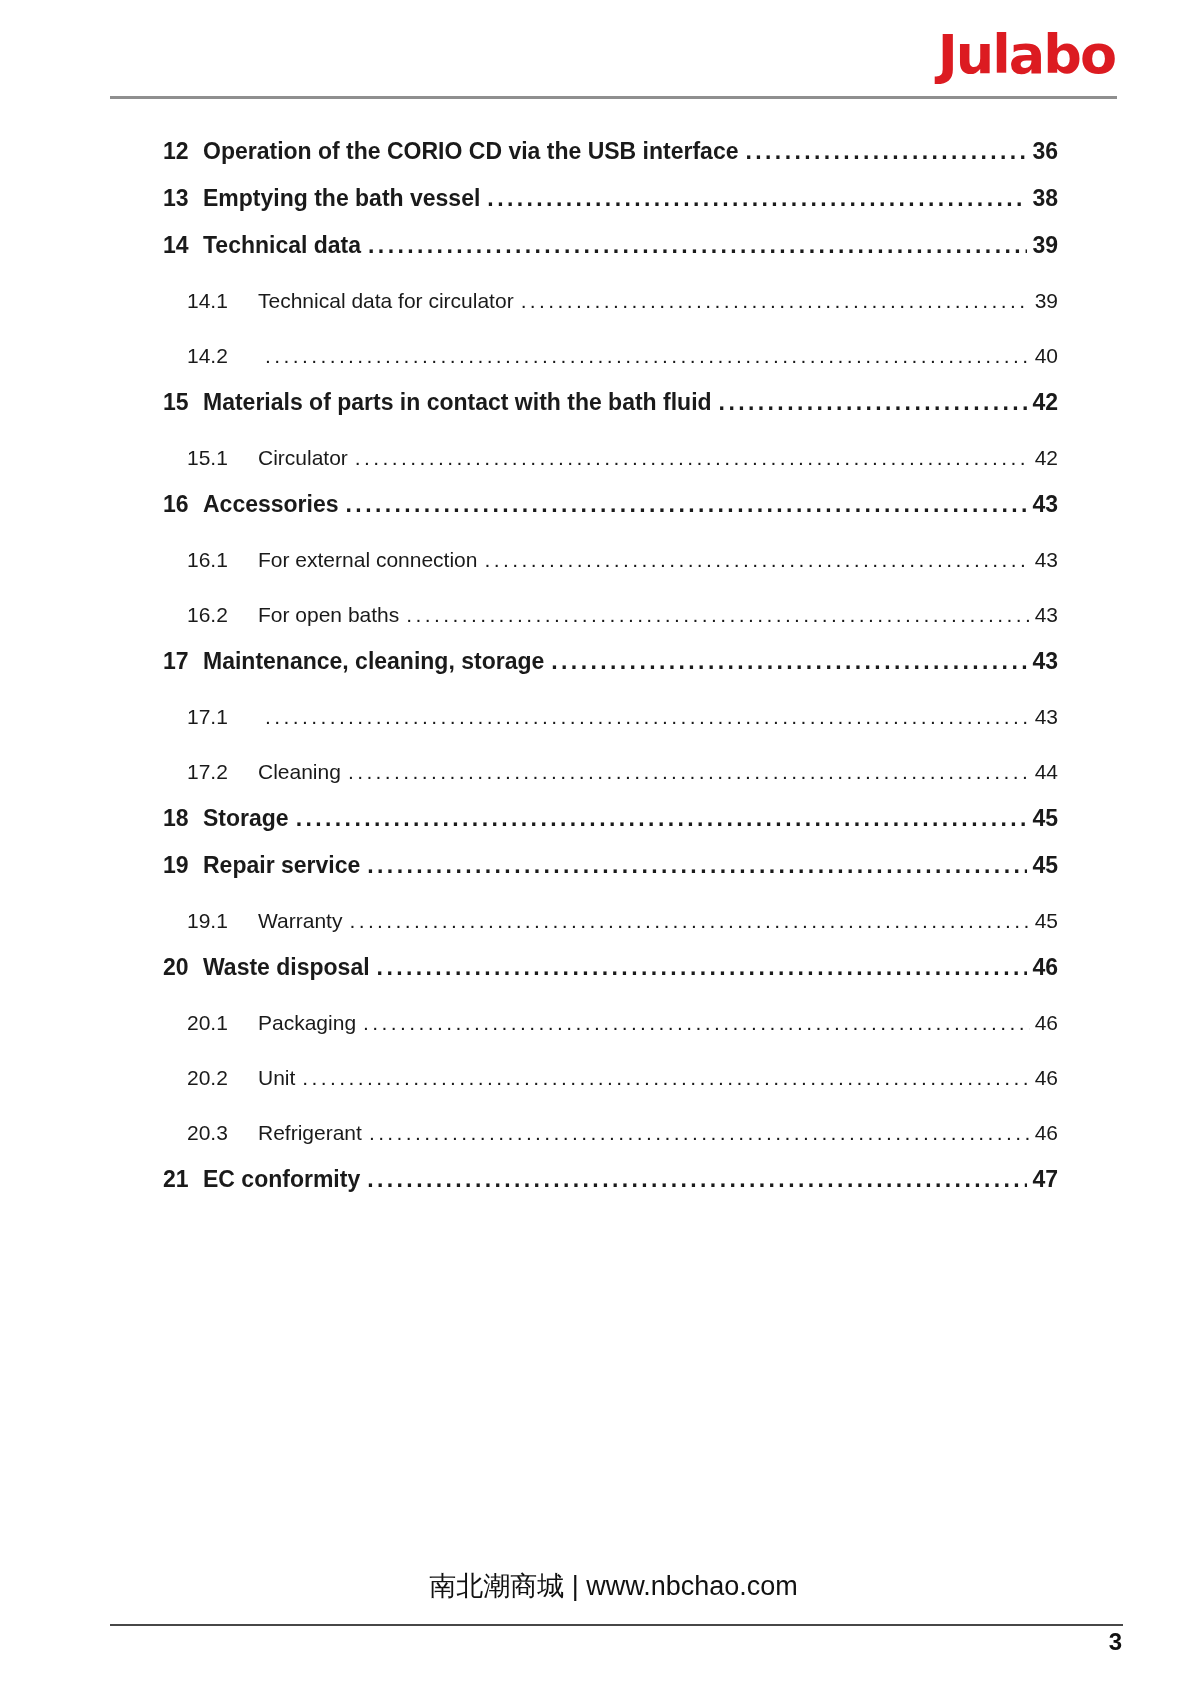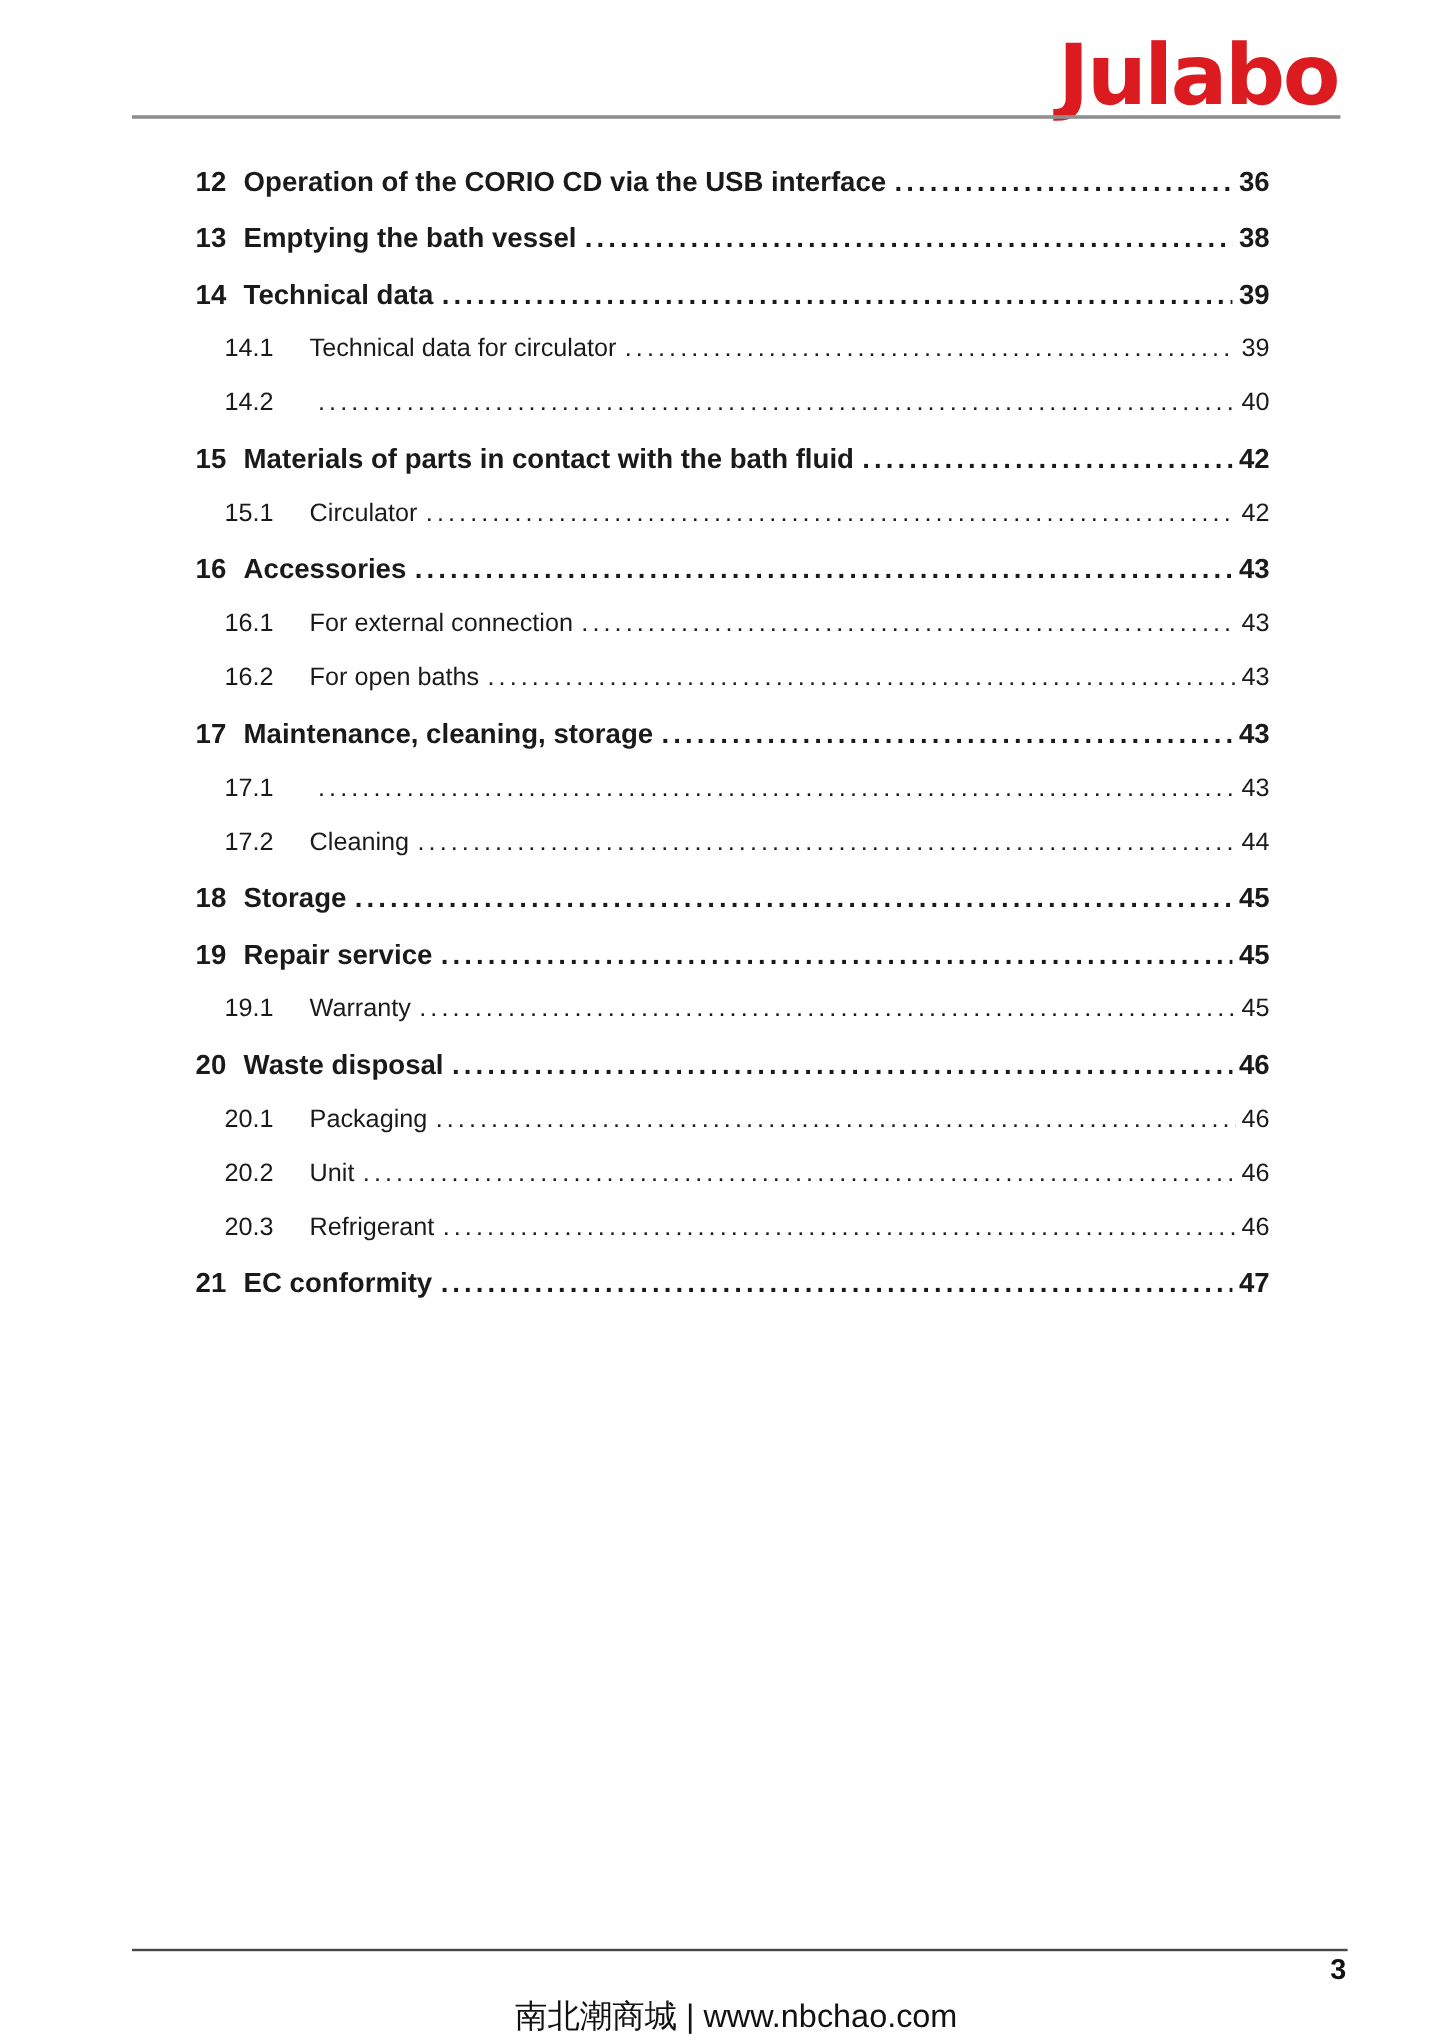--- a/index.html
+++ b/index.html
@@ -16,21 +16,21 @@
     overflow: hidden;
   }
 
   
   .logo {
     position: absolute;
     top: 28px;
     right: 85px;
     font-family: "DejaVu Sans", sans-serif;
     font-weight: bold;
-    font-size: 70px;
+    font-size: 54px;
     line-height: 1;
     letter-spacing: -2px;
     color: #dc1b21;
   }
   .header-rule {
     position: absolute;
     top: 96px;
     left: 110px;
     width: 1007px;
     height: 3px;
@@ -49,21 +49,21 @@
     align-items: baseline;
     line-height: 29px;
     white-space: nowrap;
   }
   .toc-row.level1 {
     margin-top: 18px;
     font-weight: bold;
     font-size: 23px;
   }
   .toc-row.level2 {
-    margin-top: 16px;
+    margin-top: 26px;
     font-weight: normal;
     font-size: 21px;
     padding-left: 24px;
   }
   .toc-row:first-child { margin-top: 0; }
   .toc-num   { flex: 0 0 auto; }
   .level1 .toc-num { width: 40px; }
   .level2 .toc-num { width: 71px; }
   .toc-title { flex: 0 1 auto; }
   .toc-leader {
@@ -82,21 +82,21 @@
   .footer-rule {
     position: absolute;
     top: 1624px;
     left: 110px;
     width: 1013px;
     height: 2px;
     background: #474747;
   }
   .footer-site {
     position: absolute;
-    top: 1662px;
+    top: 1568px;
     left: 110px;
     width: 1007px;
     text-align: center;
     font-size: 27px;
     color: #111111;
   }
   .footer-page {
     position: absolute;
     top: 1628px;
     right: 78px;

